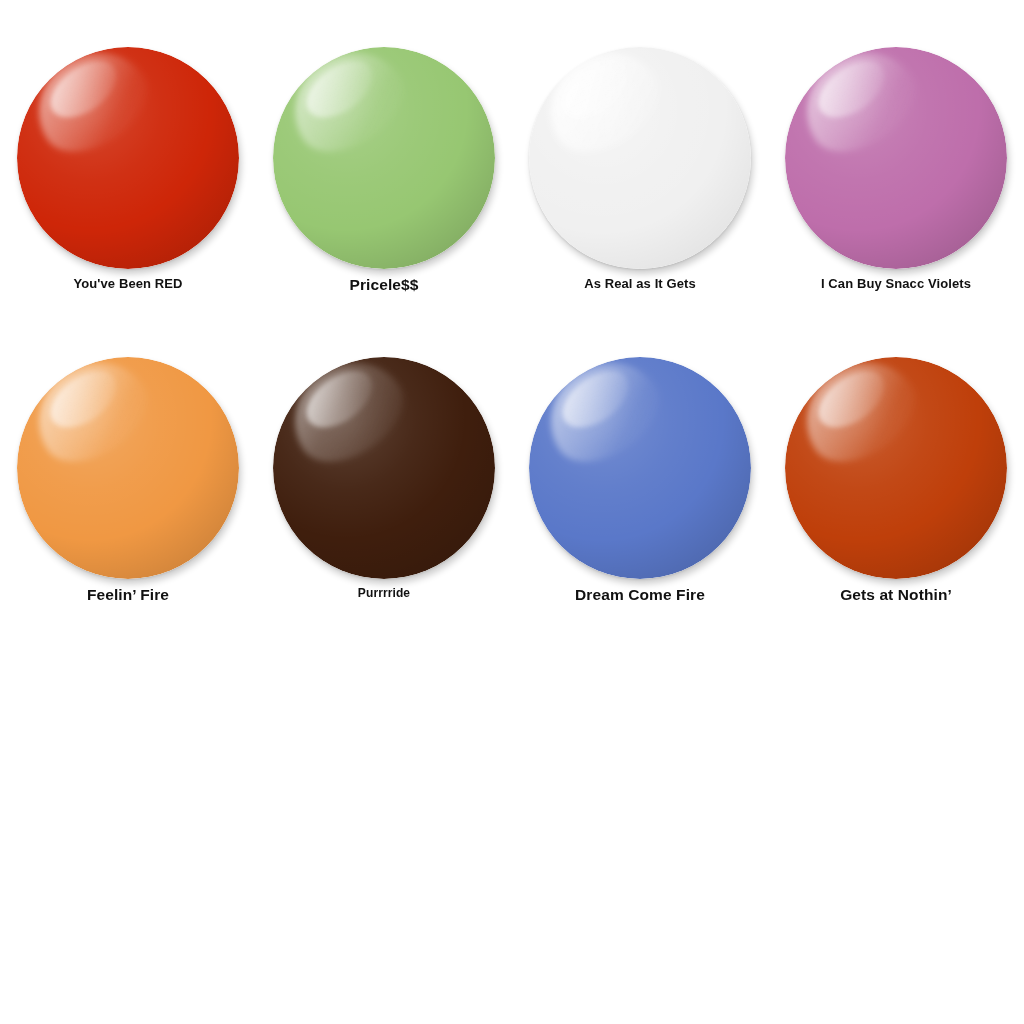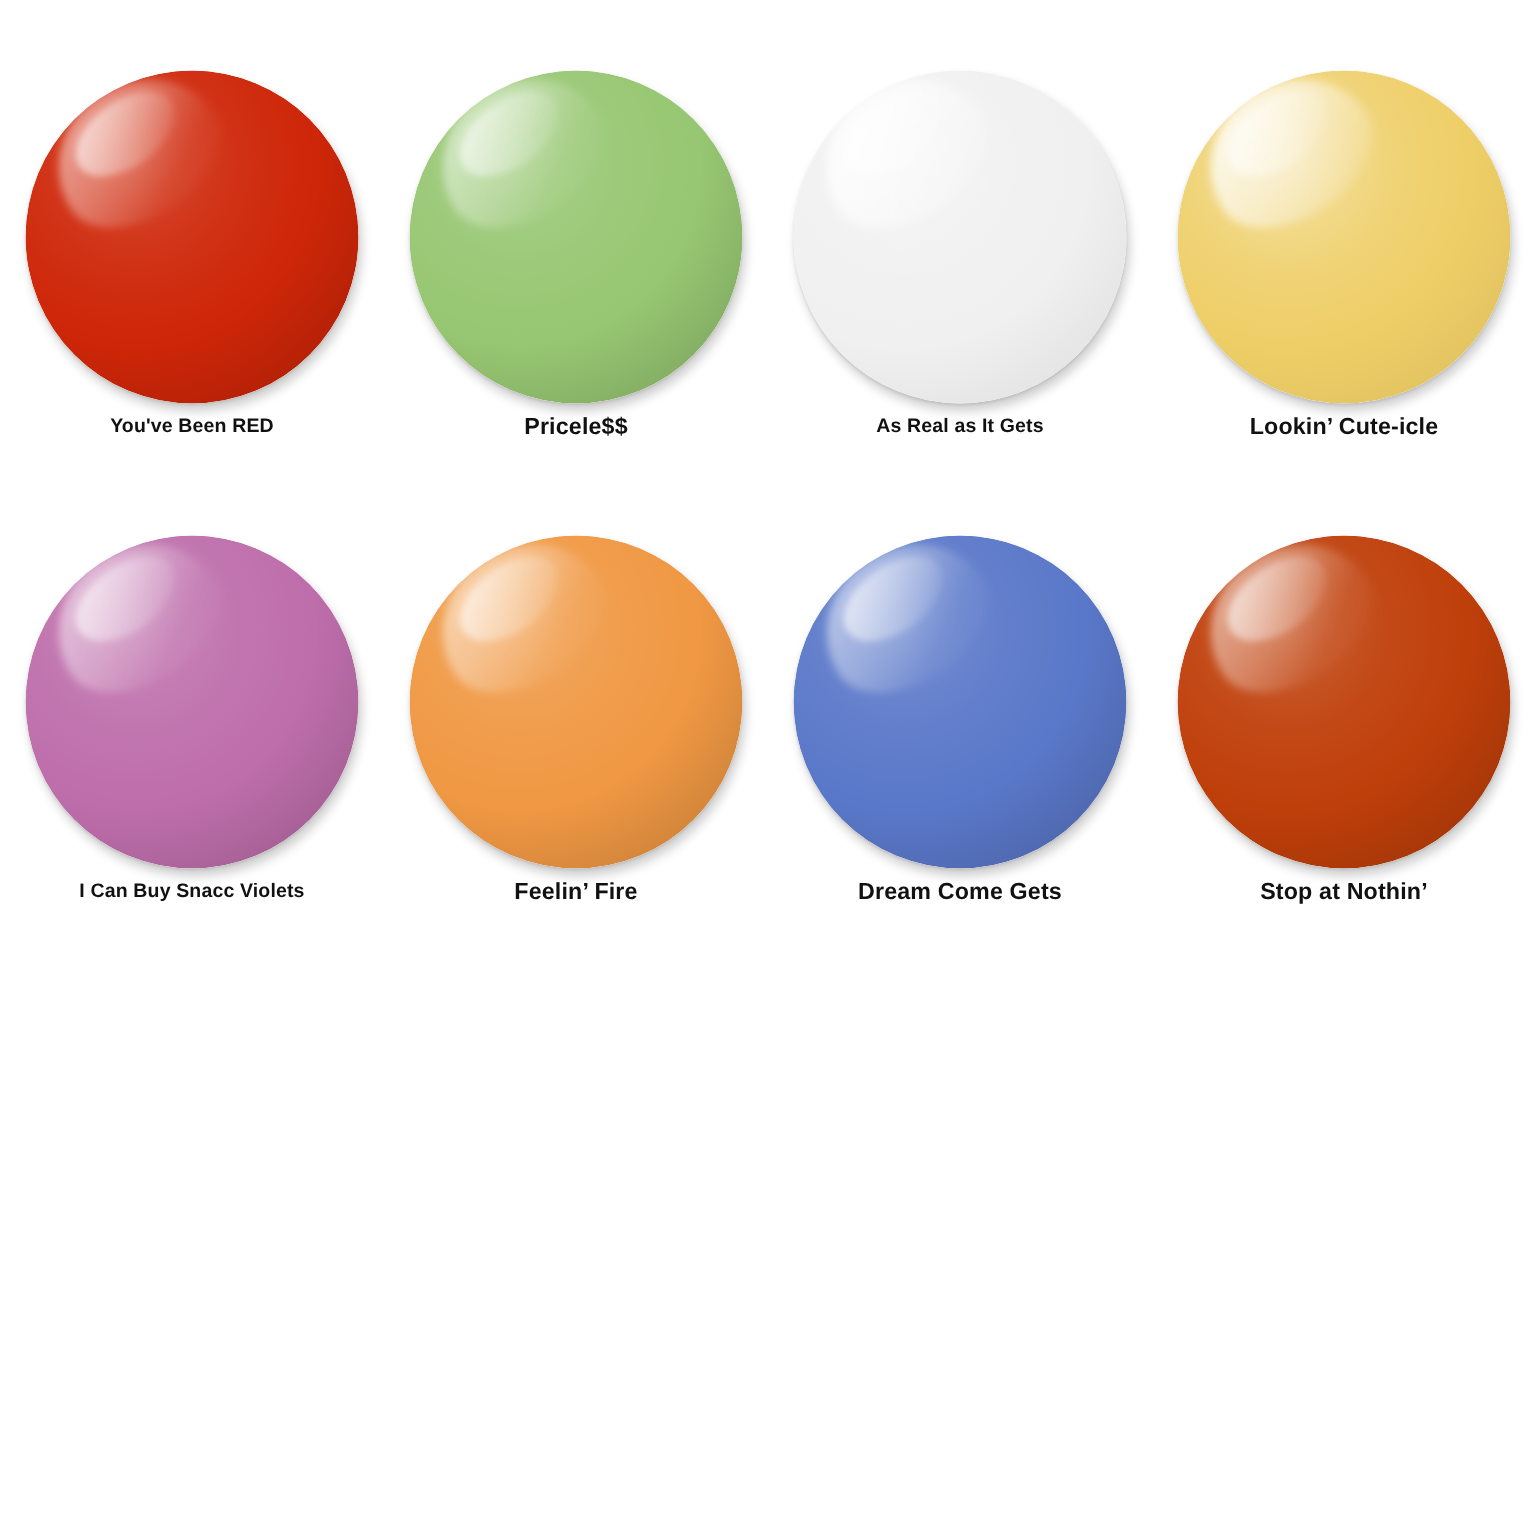--- a/index.html
+++ b/index.html
@@ -172,31 +172,20 @@
           <div class="fill" style="background: rgb(240, 240, 240);"></div>
           <div class="shade"></div>
           <div class="gloss"></div>
           <div class="spec"></div>
         </div>
       </div>
       <div class="swatch-label">As Real as It Gets</div>
     </div>
     <div class="swatch-cell">
       <div class="disc-wrap">
-        <div class="disc light">
-          <div class="fill" style="background: rgb(238, 206, 102);"></div>
-          <div class="shade"></div>
-          <div class="gloss"></div>
-          <div class="spec"></div>
-        </div>
-      </div>
-      <div class="swatch-label big">Lookin’ Cute-icle</div>
-    </div>
-    <div class="swatch-cell">
-      <div class="disc-wrap">
         <div class="disc">
           <div class="fill" style="background: rgb(190, 110, 171);"></div>
           <div class="shade"></div>
           <div class="gloss"></div>
           <div class="spec"></div>
         </div>
       </div>
       <div class="swatch-label">I Can Buy Snacc Violets</div>
     </div>
     <div class="swatch-cell">
@@ -205,33 +194,44 @@
           <div class="fill" style="background: rgb(240, 152, 67);"></div>
           <div class="shade"></div>
           <div class="gloss"></div>
           <div class="spec"></div>
         </div>
       </div>
       <div class="swatch-label big">Feelin’ Fire</div>
     </div>
     <div class="swatch-cell">
       <div class="disc-wrap">
+        <div class="disc dark">
+          <div class="fill" style="background: rgb(63, 30, 13);"></div>
+          <div class="shade"></div>
+          <div class="gloss"></div>
+          <div class="spec"></div>
+        </div>
+      </div>
+      <div class="swatch-label small">Purrrride</div>
+    </div>
+    <div class="swatch-cell">
+      <div class="disc-wrap">
         <div class="disc">
           <div class="fill" style="background: rgb(90, 120, 201);"></div>
           <div class="shade"></div>
           <div class="gloss"></div>
           <div class="spec"></div>
         </div>
       </div>
-      <div class="swatch-label big">Dream Come Gets</div>
+      <div class="swatch-label big">Dream Come Fire</div>
     </div>
     <div class="swatch-cell">
       <div class="disc-wrap">
         <div class="disc">
           <div class="fill" style="background: rgb(191, 63, 10);"></div>
           <div class="shade"></div>
           <div class="gloss"></div>
           <div class="spec"></div>
         </div>
       </div>
-      <div class="swatch-label big">Stop at Nothin’</div>
+      <div class="swatch-label big">Gets at Nothin’</div>
     </div>
   </div>
 
 </body></html>

